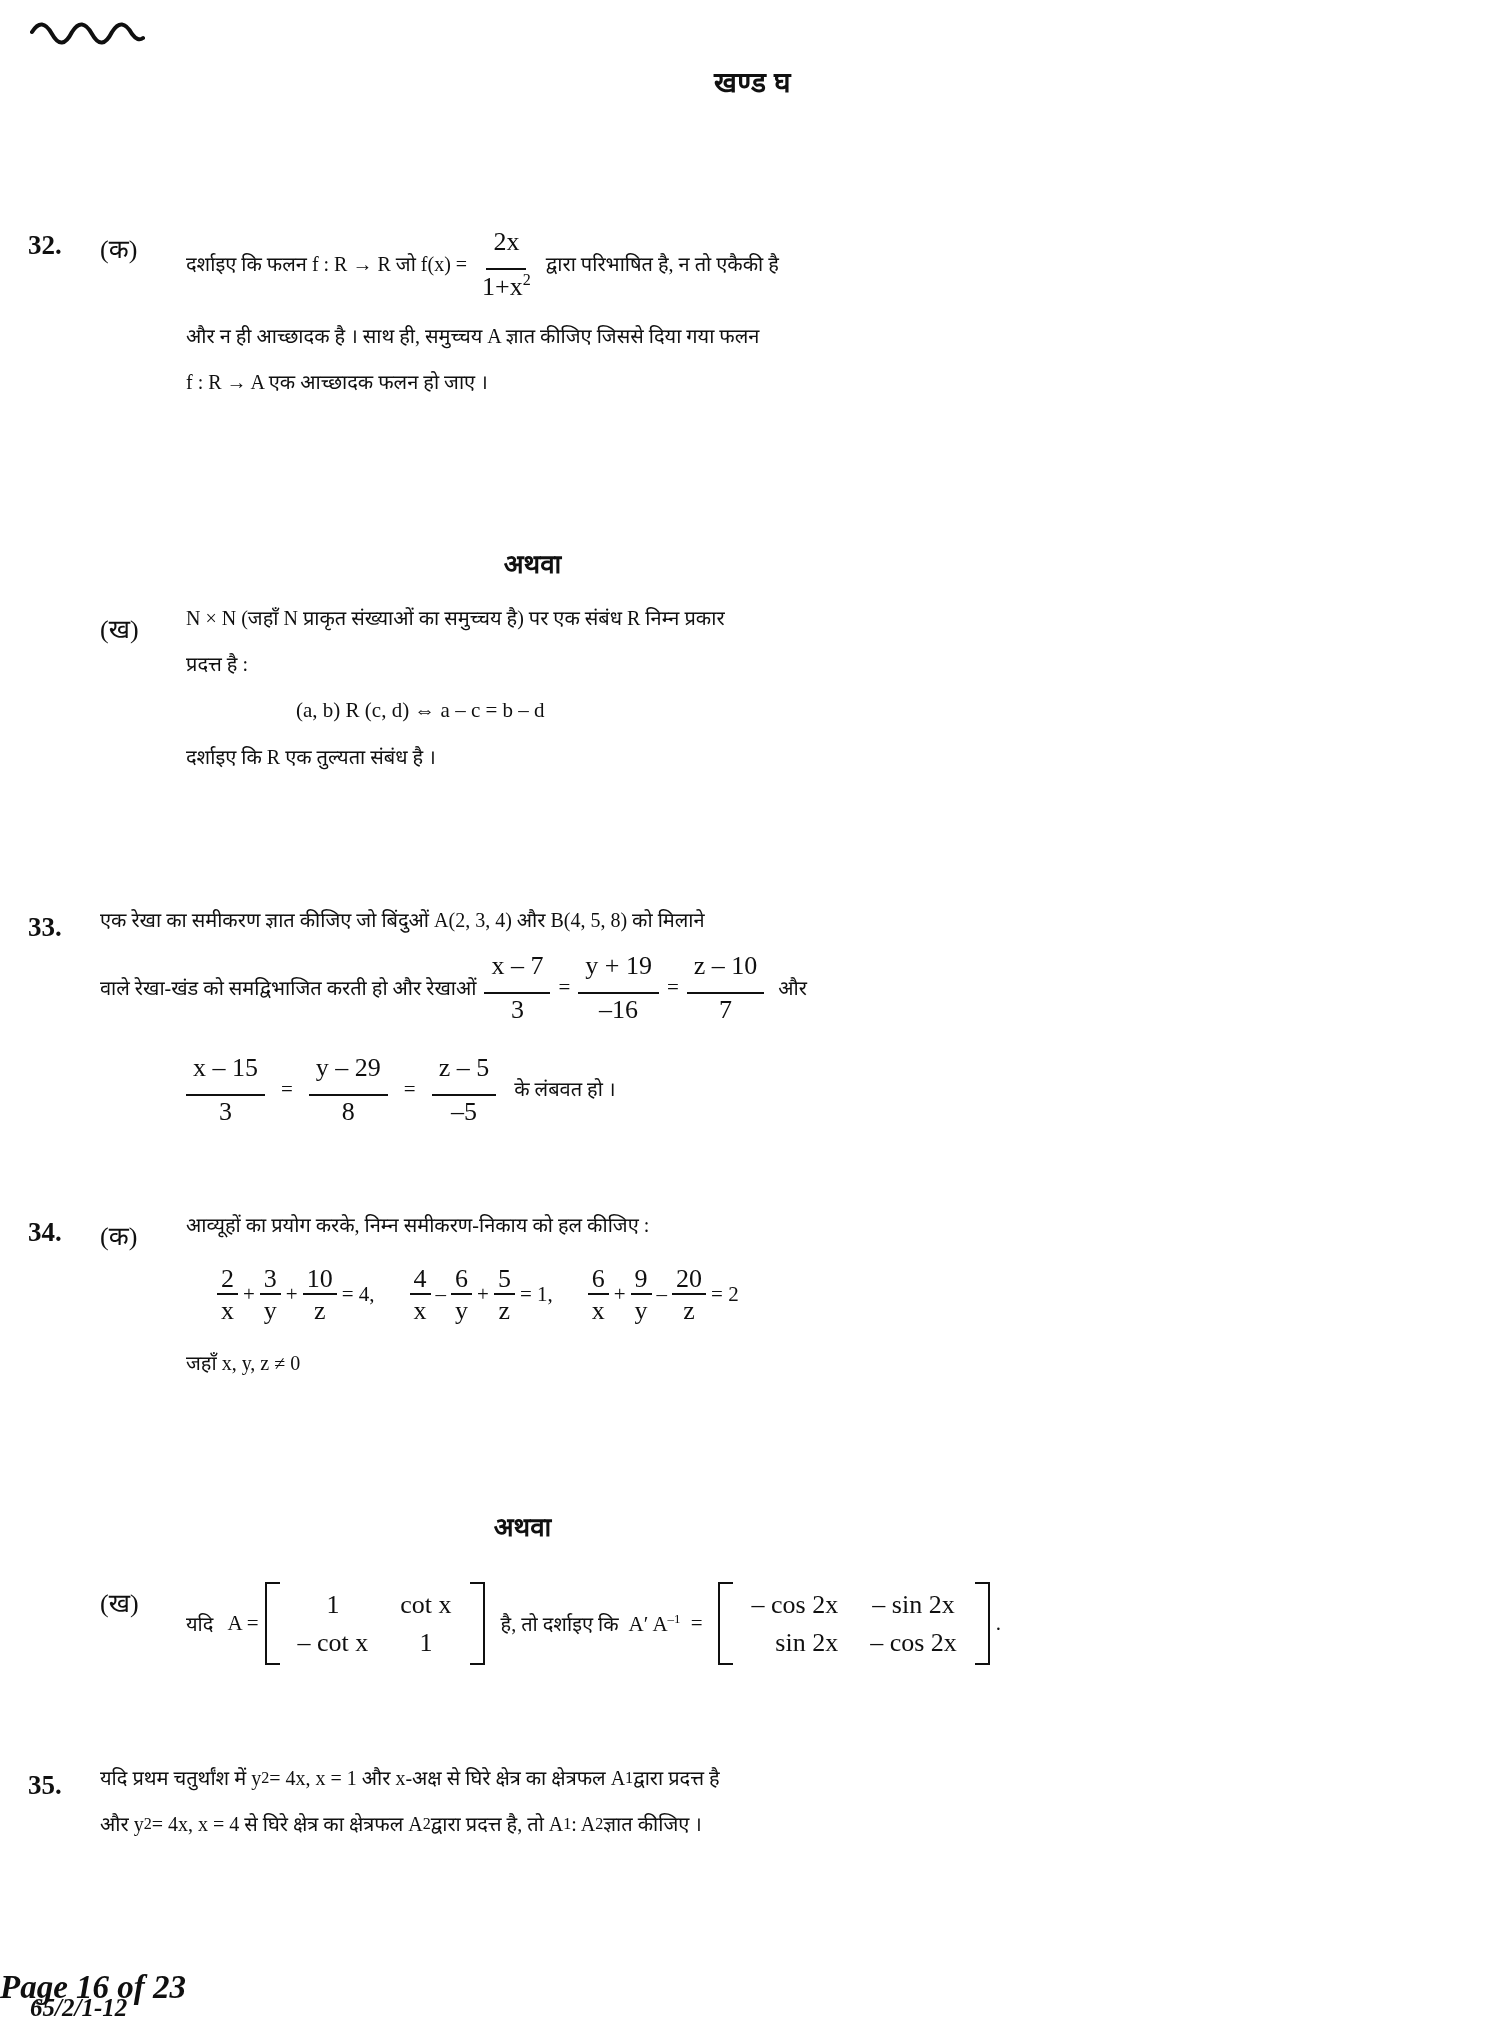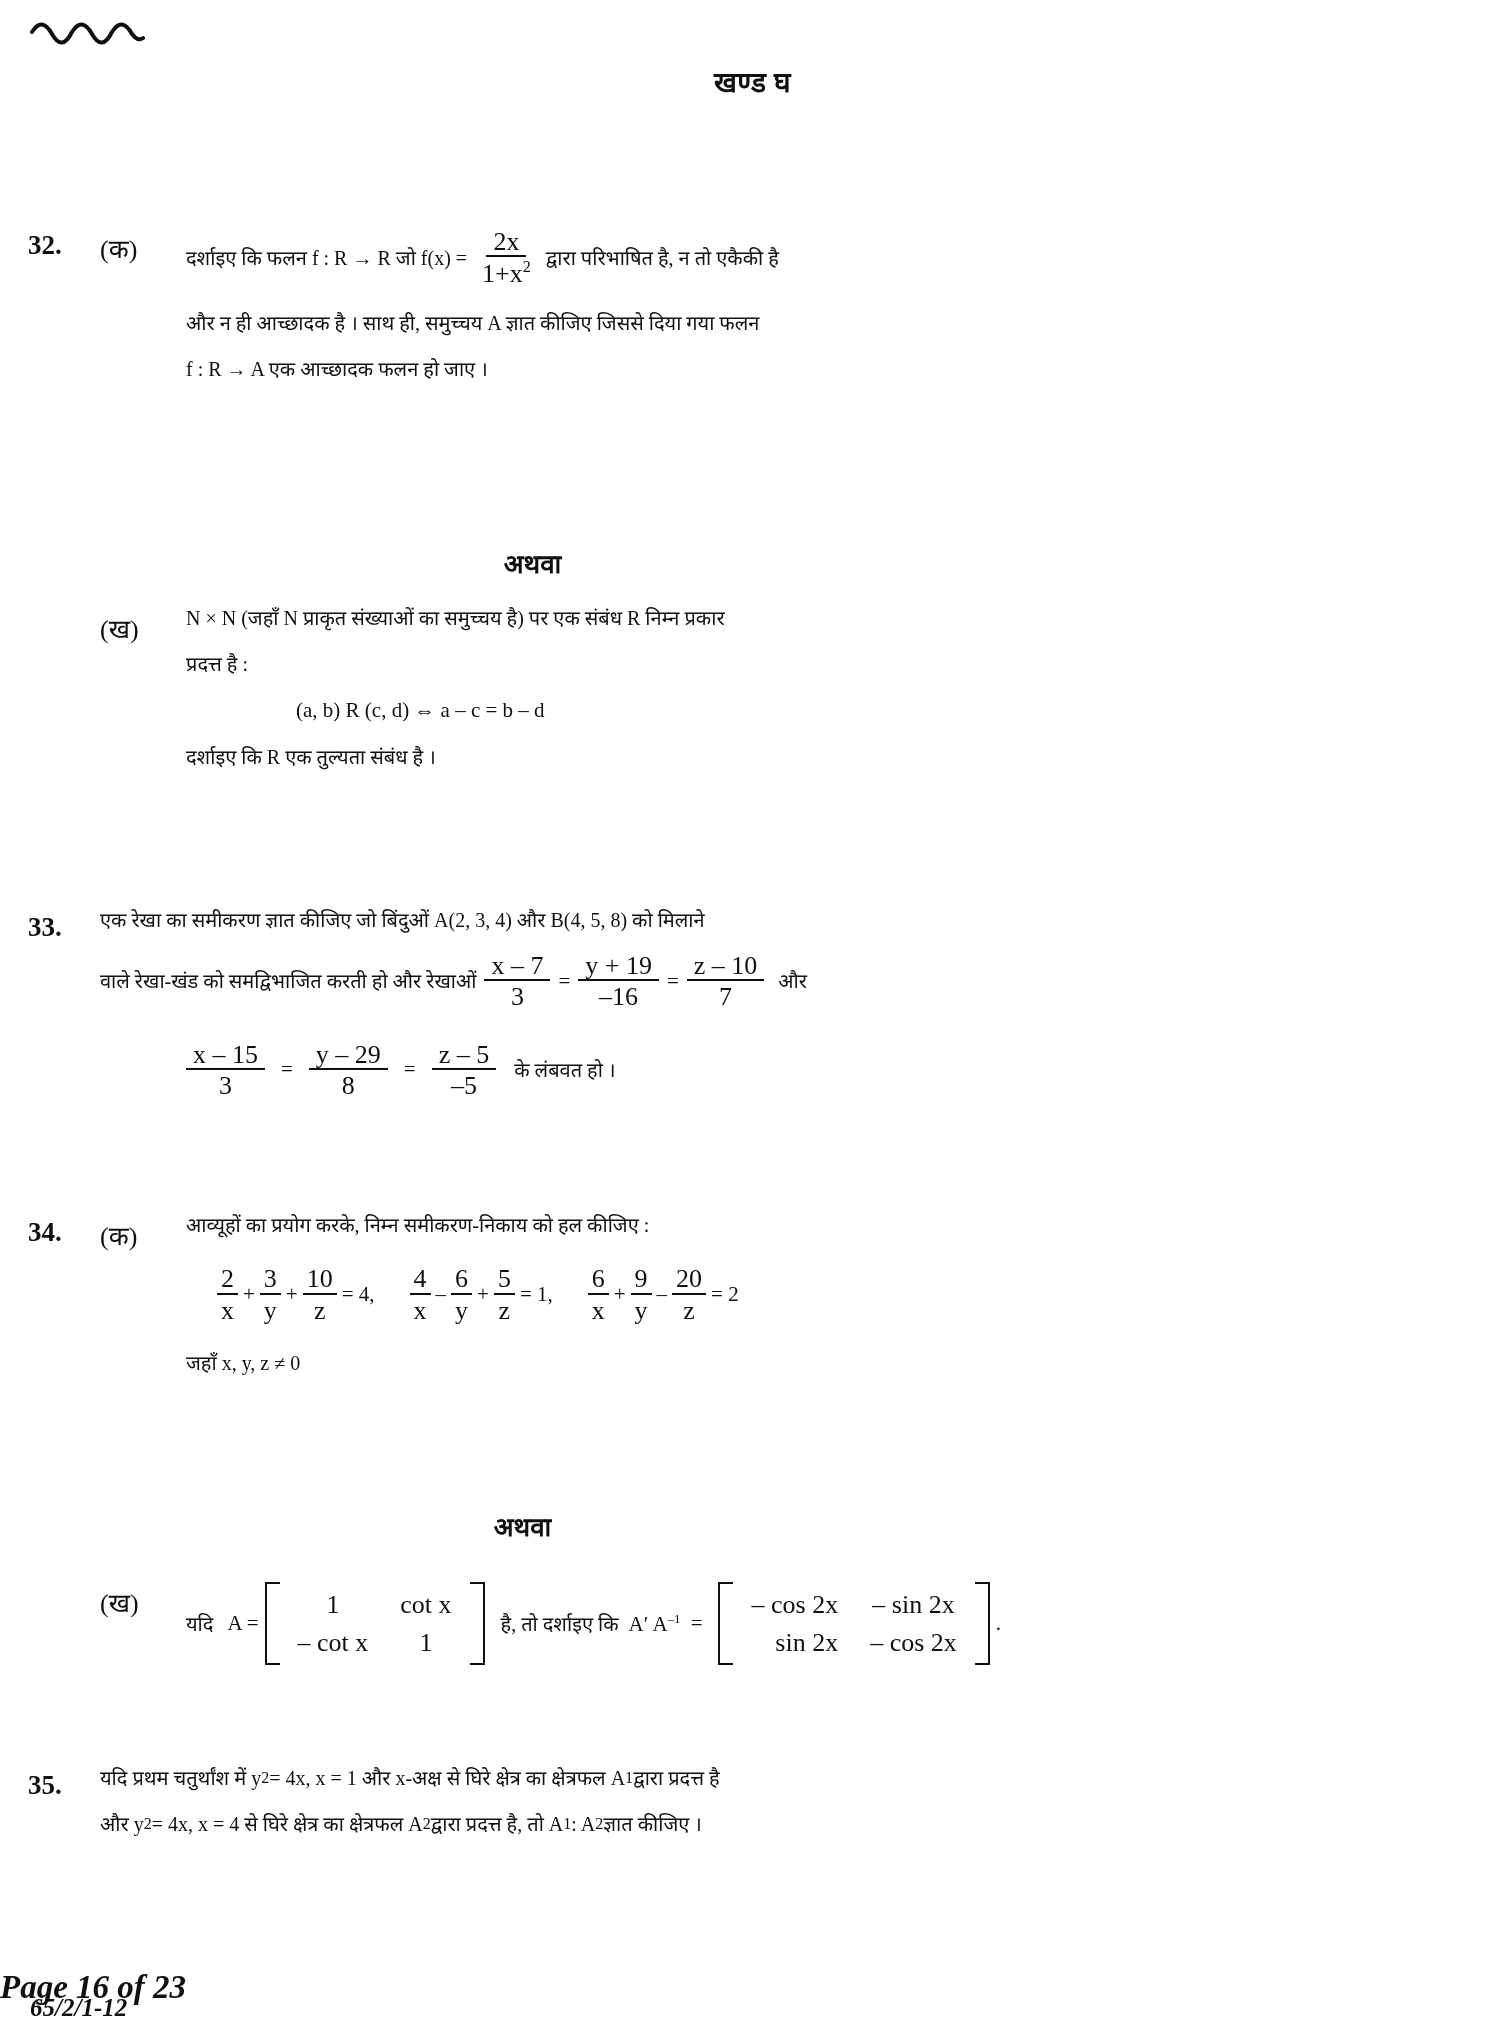--- a/index.html
+++ b/index.html
@@ -89,21 +89,21 @@
   .frac {
     display: inline-flex;
     flex-direction: column;
     align-items: center;
     vertical-align: middle;
     margin: 0 8px;
     font-size: 26px;
     line-height: 1.05;
   }
   .frac .num {
-    padding: 0 7px 0 7px;
+    padding: 0 7px 13px 7px;
     border-bottom: 2px solid #101010;
   }
   .frac .den {
     padding: 2px 7px 0 7px;
   }
   .frac.tight { margin: 0 5px; }
   .frac.tight .num { padding: 0 4px 1px 4px; }
   .frac.tight .den { padding: 2px 4px 0 4px; }
 
   sup.exp { font-size: 0.62em; vertical-align: super; }

